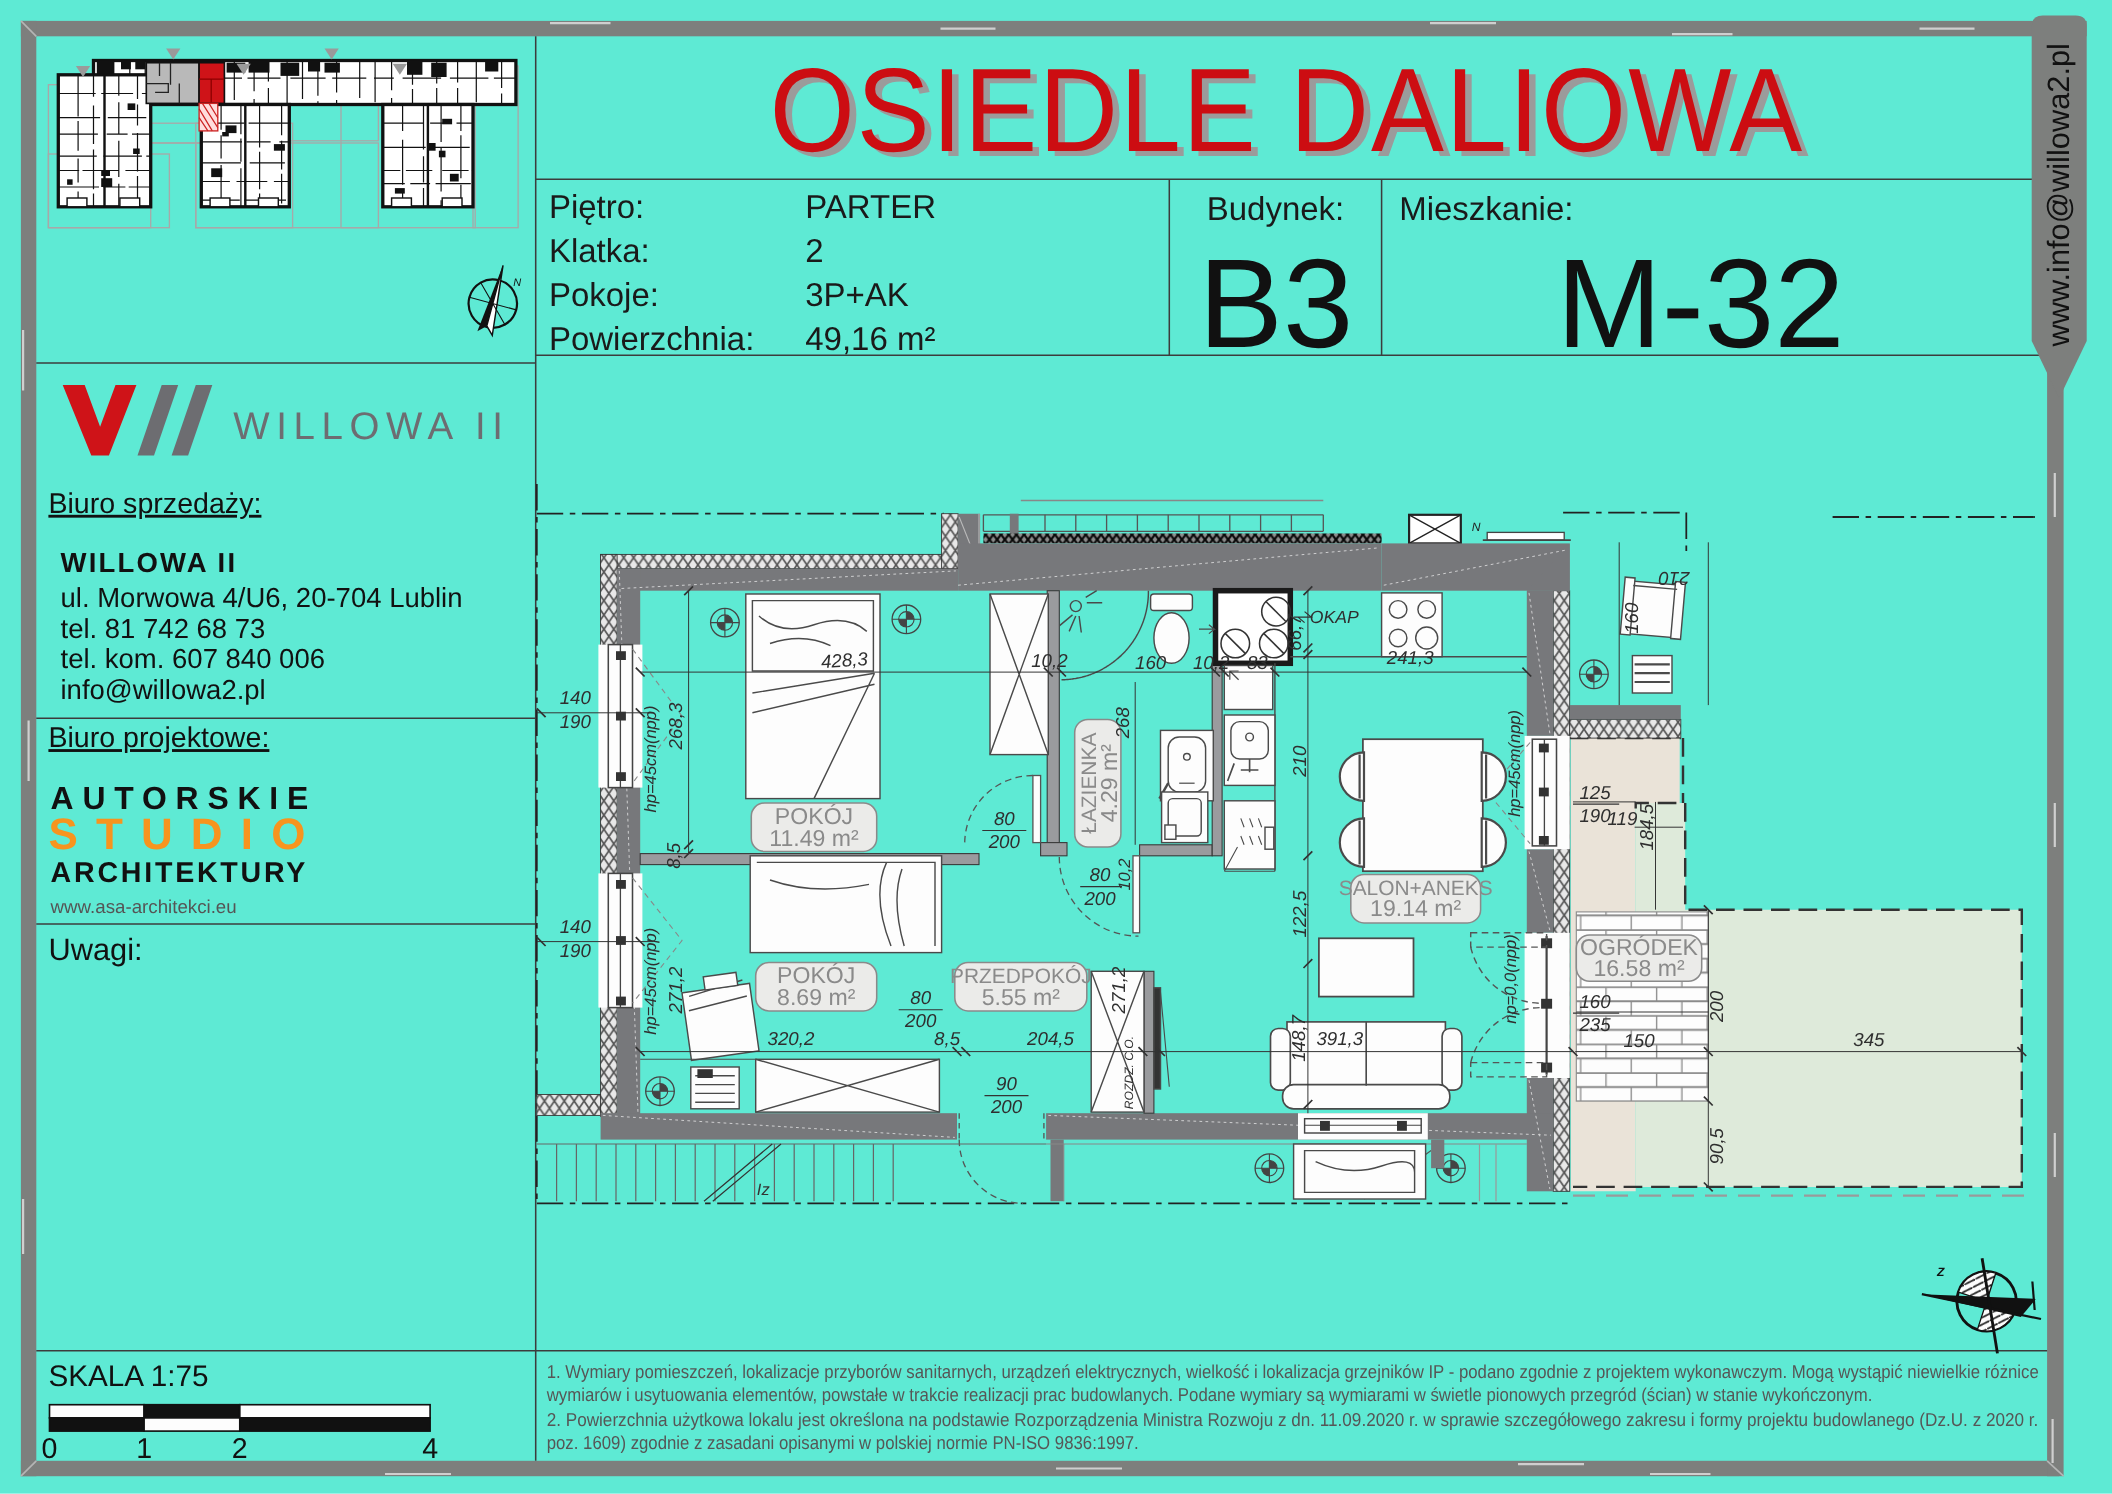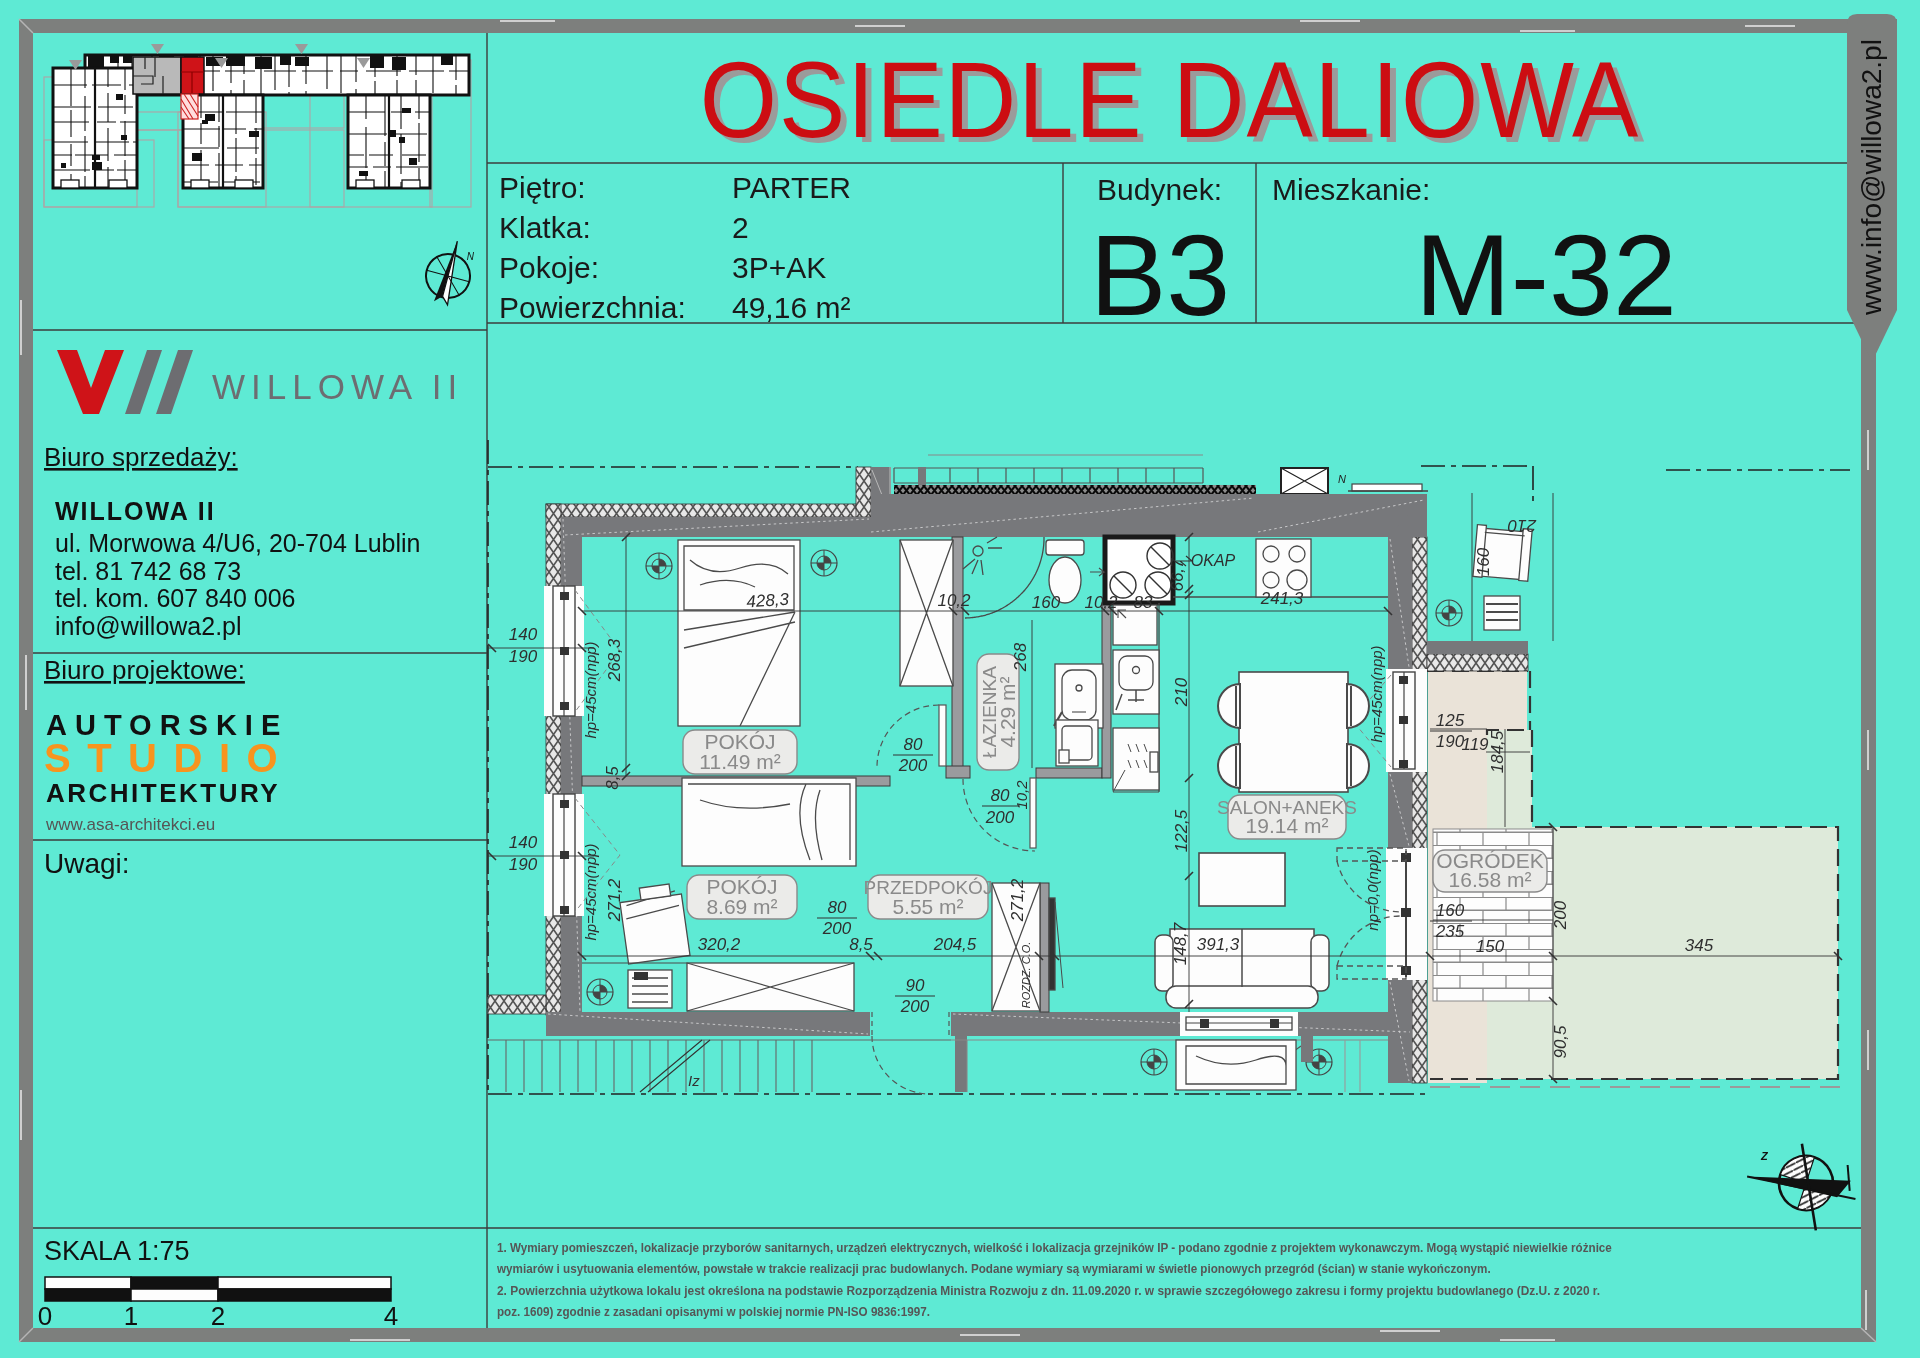--- a/index.html
+++ b/index.html
@@ -669,19 +669,19 @@
     <path d="M27,0 A27,27 0 0 1 0,27 L0,27 0,0 Z" fill="url(#hatch45)" stroke="#111" stroke-width="1.2"></path>
     <path d="M-58,12 L42,-16 L34,4 Z" fill="#111"></path>
     <path d="M-58,12 L52,0" stroke="#111" stroke-width="2"></path>
     <path d="M-16,-36 L24,42" stroke="#111" stroke-width="2.6"></path>
     <path d="M34,-30 L44,-6" stroke="#111" stroke-width="2"></path>
     <text x="-50" y="-8" font-size="11" font-style="italic" font-weight="bold" fill="#111" transform="rotate(-18 -50 -8)">Z</text>
   </g>
 </g>
 </svg>
 
-<div style="position:absolute;left:497px;top:1237px;width:1360px;font-size:13px;line-height:21.3px;color:#565656;font-weight:bold;">
+<div style="position:absolute;left:497px;top:1237px;width:1360px;font-size:17px;line-height:21.3px;color:#565656;">
 <div style="white-space:nowrap;transform:scaleX(0.897);transform-origin:0 0;">1. Wymiary pomieszczeń, lokalizacje przyborów sanitarnych, urządzeń elektrycznych, wielkość i lokalizacja grzejników IP - podano zgodnie z projektem wykonawczym. Mogą wystąpić niewielkie różnice</div>
 <div style="white-space:nowrap;transform:scaleX(0.897);transform-origin:0 0;">wymiarów i usytuowania elementów, powstałe w trakcie realizacji prac budowlanych. Podane wymiary są wymiarami w świetle pionowych przegród (ścian) w stanie wykończonym.</div>
 <div style="white-space:nowrap;transform:scaleX(0.916);transform-origin:0 0;">2. Powierzchnia użytkowa lokalu jest określona na podstawie Rozporządzenia Ministra Rozwoju z dn. 11.09.2020  r. w sprawie szczegółowego zakresu i formy projektu budowlanego (Dz.U. z 2020 r.</div>
 <div style="white-space:nowrap;transform:scaleX(0.897);transform-origin:0 0;">poz. 1609) zgodnie z zasadani opisanymi w polskiej normie PN-ISO 9836:1997.</div>
 </div>
 </div>
 
 </body></html>

